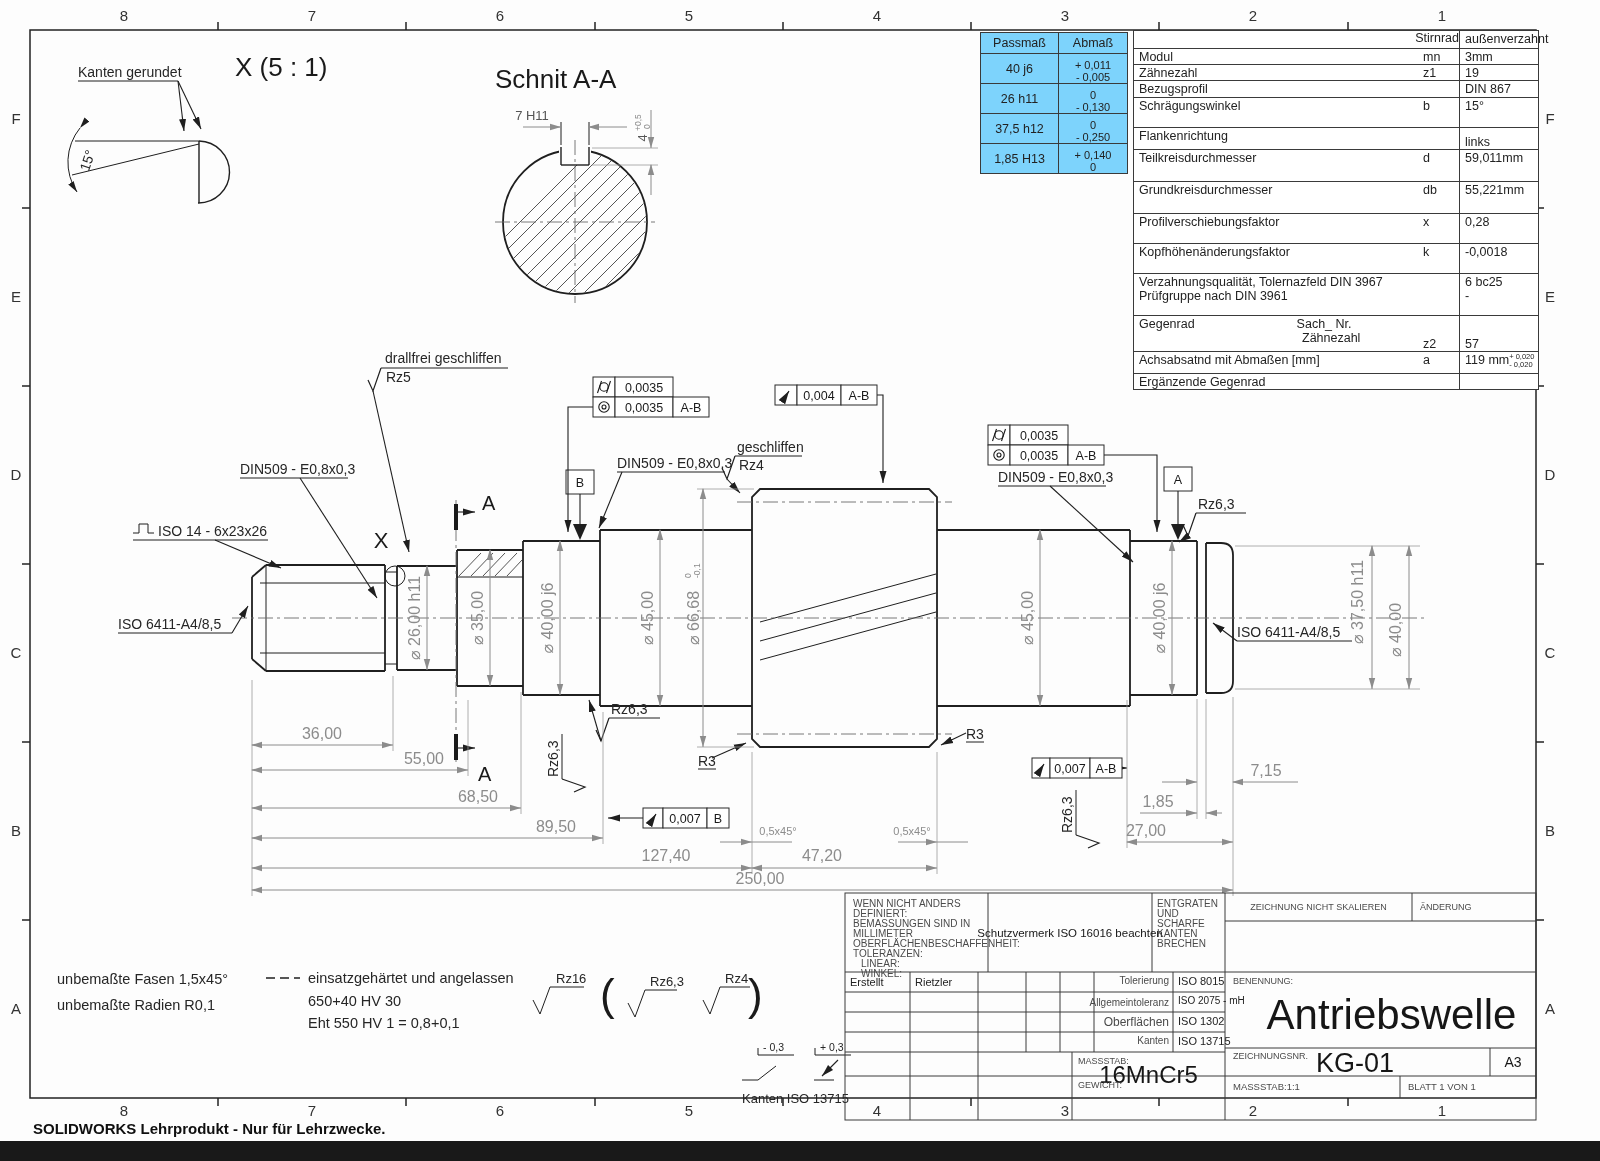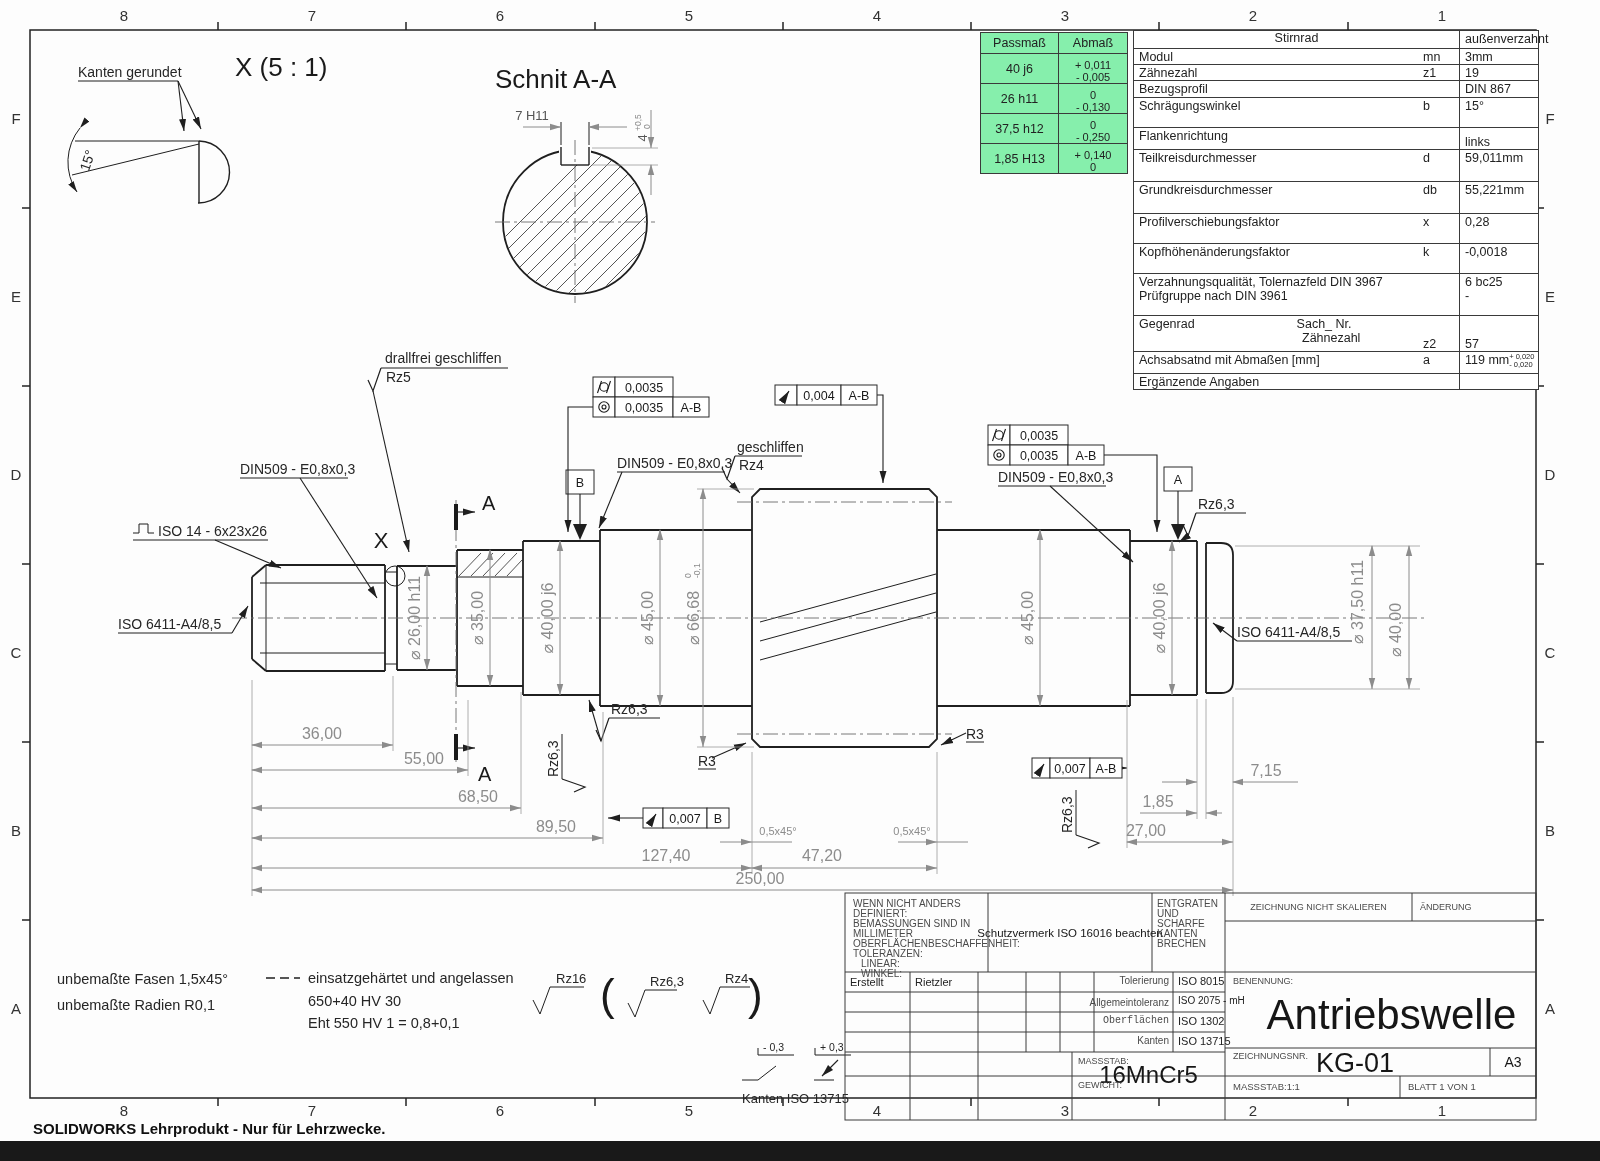--- a/index.html
+++ b/index.html
@@ -23,33 +23,33 @@
   .dimt{font-size:16px;fill:#8c8c8c}
   .dimts{font-size:8.5px;fill:#8c8c8c}
   .dimd{font-size:13px;fill:#555}
   .title{font-size:26px;fill:#1a1a1a}
   .zone{font-size:15px;fill:#333}
   .fcft{font-size:12.5px;fill:#1a1a1a}
   .sw{font-size:15px;font-weight:bold;fill:#0f0f0f}
   .paren{font-size:44px;fill:#1a1a1a;font-weight:400}
 
   
-  .fit{position:absolute;left:980px;top:32px;width:146px;border:1px solid #3a3a3a;background:#86efac;font-size:12.5px;color:#222;}
+  .fit{position:absolute;left:980px;top:32px;width:146px;border:1px solid #3a3a3a;background:#7dd3fc;font-size:12.5px;color:#222;}
   .fit-head{display:flex;height:20px;border-bottom:1px solid #3a3a3a;}
   .fit-head div{display:flex;align-items:center;justify-content:center;}
   .fit-c1{width:77px;border-right:1px solid #3a3a3a;}
   .fit-c2{flex:1;}
   .fit-row{display:flex;height:29px;border-bottom:1px solid #3a3a3a;}
   .fit-row:last-child{border-bottom:none;}
   .fit-row .fit-c1{display:flex;align-items:center;justify-content:center;}
   .fit-row .fit-c2{display:flex;flex-direction:column;align-items:center;justify-content:flex-end;font-size:11px;line-height:12px;}
 
   .gt{position:absolute;left:1133px;top:30px;width:404px;border:1px solid #3a3a3a;background:#fff;font-size:12.5px;line-height:14px;color:#222;}
   .gt-head{display:flex;min-height:17px;}
-  .gt-title{flex:1;text-align:center;}
+  .gt-title{flex:1;text-align:right;}
   .gt-row{display:flex;border-top:1px solid #3a3a3a;align-items:flex-start;overflow:hidden;}
   .gt-l{flex:1;padding:1px 0 0 5px;}
   .gt-s{width:36px;padding-top:1px;}
   .gt-v{width:73px;border-left:1px solid #3a3a3a;padding:1px 0 0 5px;align-self:stretch;}
   .tolstack{display:inline-block;vertical-align:middle;font-size:7.5px;line-height:8px;color:#222;}
 
   
   .tbx{position:absolute;color:#4a4a4a;}
   .lab9{font-size:9px;}
   .lab8{font-size:10px;line-height:10px;}
@@ -694,21 +694,21 @@
     <div class="gt-v" style="display:flex;align-items:flex-end">
           <span>57</span>
         </div>
   </div>
   <div class="gt-row" style="min-height:21px">
     <div class="gt-l">Achsabsatnd mit Abmaßen [mm]</div>
     <div class="gt-s">a</div>
     <div class="gt-v"><span>119 mm</span><span class="tolstack"><span style="display:block">+ 0,020</span><span style="display:block">- 0,020</span></span></div>
   </div>
   <div class="gt-row" style="min-height:15px">
-        <div class="gt-l">Ergänzende Angaben</div>
+        <div class="gt-l">Ergänzende Gegenrad</div>
         <div class="gt-s"></div>
         <div class="gt-v"></div>
       </div>
 </div>
 
 <div class="tbx lab8" style="left:853px;top:899px;width:132px;">
   <div>WENN NICHT ANDERS DEFINIERT:</div>
   <div>BEMASSUNGEN SIND IN MILLIMETER</div>
   <div>OBERFLÄCHENBESCHAFFENHEIT:</div>
   <div>TOLERANZEN:</div>
@@ -725,21 +725,21 @@
 <div class="tbx ctr lab9" style="left:1225px;top:893px;width:187px;height:28px;color:#4a4a4a;">ZEICHNUNG NICHT SKALIEREN</div>
 <div class="tbx lab9" style="left:1420px;top:902px;">ÄNDERUNG</div>
 
 <div class="tbx val11" style="left:850px;top:976px;">Erstellt</div>
 <div class="tbx val11" style="left:915px;top:976px;text-align:center;">Rietzler</div>
 
 <div class="tbx" style="left:1094px;top:975px;width:75px;text-align:right;font-size:10px;">Tolerierung</div>
 <div class="tbx val11" style="left:1178px;top:975px;">ISO 8015</div>
 <div class="tbx" style="left:1086px;top:997px;width:83px;text-align:right;font-size:10px;">Allgemeintoleranz</div>
 <div class="tbx" style="left:1178px;top:995px;font-size:10px;color:#222;">ISO 2075 - mH</div>
-<div class="tbx" style="left:1094px;top:1015px;width:75px;text-align:right;font-size:10px;font-family:Liberation Mono, monospace;">Oberflächen</div>
+<div class="tbx" style="left:1094px;top:1015px;width:75px;text-align:right;font-size:12px;">Oberflächen</div>
 <div class="tbx val11" style="left:1178px;top:1015px;">ISO 1302</div>
 <div class="tbx" style="left:1094px;top:1035px;width:75px;text-align:right;font-size:10px;">Kanten</div>
 <div class="tbx val11" style="left:1178px;top:1035px;">ISO 13715</div>
 
 <div class="tbx lab9" style="left:1233px;top:976px;">BENENNUNG:</div>
 <div class="tbx ctr" style="left:1225px;top:984px;width:311px;height:62px;font-size:42px;padding-left:11px;">Antriebswelle</div>
 
 <div class="tbx lab9" style="left:1078px;top:1056px;">MASSSTAB:</div>
 <div class="tbx ctr" style="left:1072px;top:1062px;width:153px;height:26px;font-size:24px;">16MnCr5</div>
 

